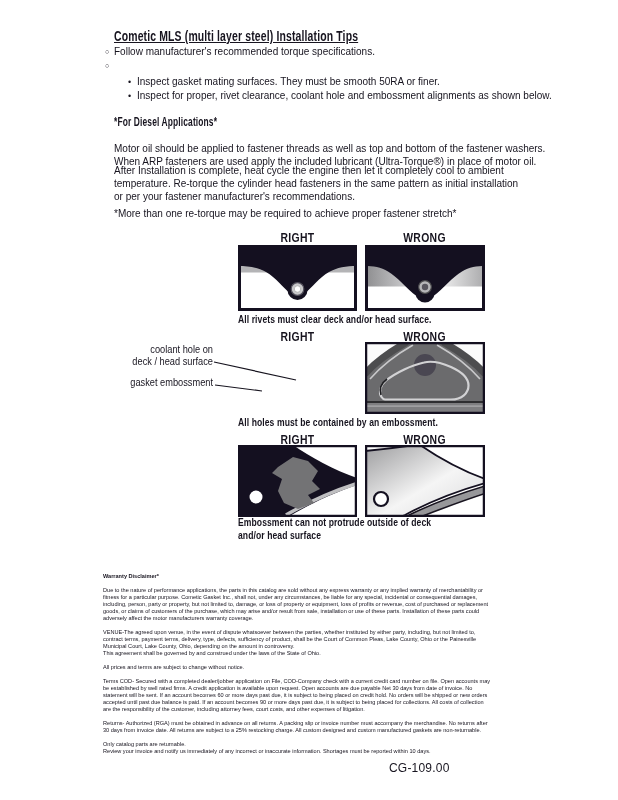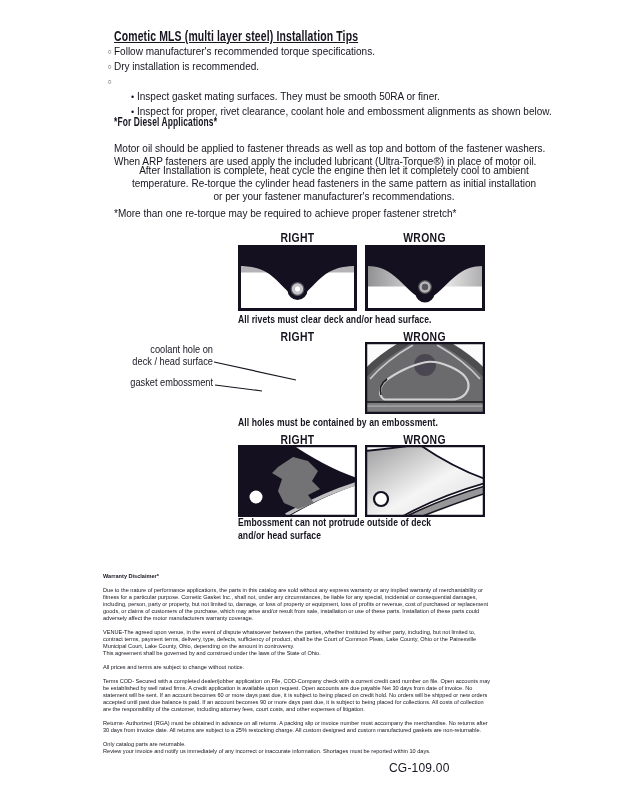--- a/index.html
+++ b/index.html
@@ -7,21 +7,21 @@
     position:relative;width:618px;height:800px;background:#ffffff;
     font-family:"Liberation Sans","DejaVu Sans",sans-serif;color:#17141f;
     overflow:hidden;margin:0 auto;padding-left:8px;
   }
   .abs{position:absolute;}
   .title{
     font-size:14.5px;font-weight:bold;text-decoration:underline;
     white-space:nowrap;transform:scaleX(0.72);transform-origin:0 0;
     letter-spacing:.2px;
   }
-  .bullets{font-size:10px;line-height:14.4px;text-align:center;}
+  .bullets{font-size:10px;line-height:14.4px;}
   .brow{display:flex;align-items:baseline;}
   .marker{width:9px;flex:0 0 9px;font-size:7px;position:relative;top:-1px;}
   .sub .marker{font-size:9px;top:0;}
   .sub{padding-left:23px;}
   .dheading{
     font-size:12px;font-weight:bold;white-space:nowrap;
     transform:scaleX(0.70);transform-origin:0 0;letter-spacing:.2px;
   }
   .body-p{font-size:10px;line-height:13px;white-space:pre-line;width:440px;}
   .rw-label{
@@ -49,39 +49,35 @@
 
   <div class="abs title" style="left:114px;top:28px;">Cometic MLS (multi layer steel) Installation Tips</div>
 
   <div class="abs bullets" style="left:105px;top:45px;width:460px;">
     <div class="brow">
       <span class="marker">○</span>
       <span>Follow manufacturer's recommended torque specifications.</span>
     </div>
     <div class="brow">
       <span class="marker">○</span>
-      <span>Dry installation is recommended.</span>
-    </div>
-    <div class="brow">
-      <span class="marker">○</span>
     </div>
     <div class="brow sub">
       <span class="marker">•</span>
       <span>Inspect gasket mating surfaces.  They must be smooth 50RA or finer.</span>
     </div>
     <div class="brow sub">
       <span class="marker">•</span>
       <span>Inspect for proper, rivet clearance, coolant hole and embossment alignments as shown below.</span>
     </div>
   </div>
 
   <div class="abs dheading" style="left:114px;top:115px;">*For Diesel Applications*</div>
   <div class="abs body-p" style="left:114px;top:142px;">Motor oil should be applied to fastener threads as well as top and bottom of the fastener washers.
 When ARP fasteners are used apply the included lubricant (Ultra-Torque®) in place of motor oil.</div>
-  <div class="abs body-p" style="left:114px;top:164px;text-align:center;">After Installation is complete, heat cycle the engine then let it completely cool to ambient
+  <div class="abs body-p" style="left:114px;top:164px;">After Installation is complete, heat cycle the engine then let it completely cool to ambient
 temperature. Re-torque the cylinder head fasteners in the same pattern as initial installation
 or per your fastener manufacturer's recommendations.</div>
   <div class="abs body-p" style="left:114px;top:207px;">*More than one re-torque may be required to achieve proper fastener stretch*</div>
 
   <div class="abs rw-label" style="left:238px;top:230px;">RIGHT</div>
   <div class="abs rw-label" style="left:365px;top:230px;">WRONG</div>
 
   <svg class="abs" style="left:238px;top:245px;" width="119" height="66" viewBox="0 0 119 66">
     <rect x="0" y="0" width="119" height="66" fill="#ffffff"></rect>
     <rect x="1" y="21" width="117" height="6.5" fill="#b4b4b6"></rect>

